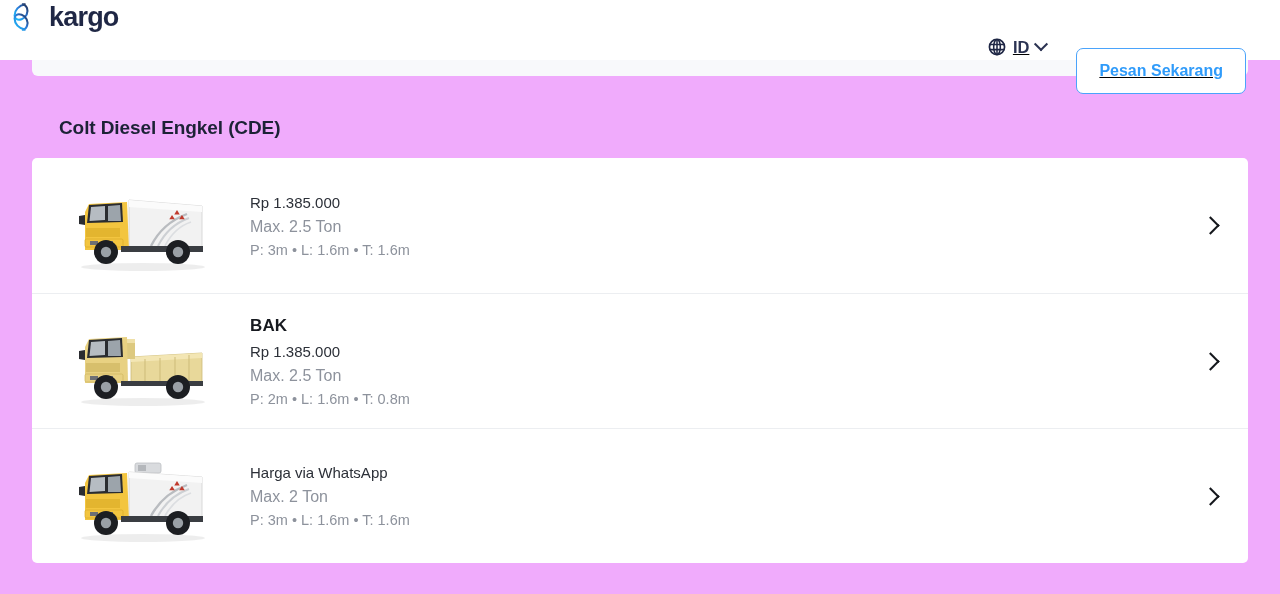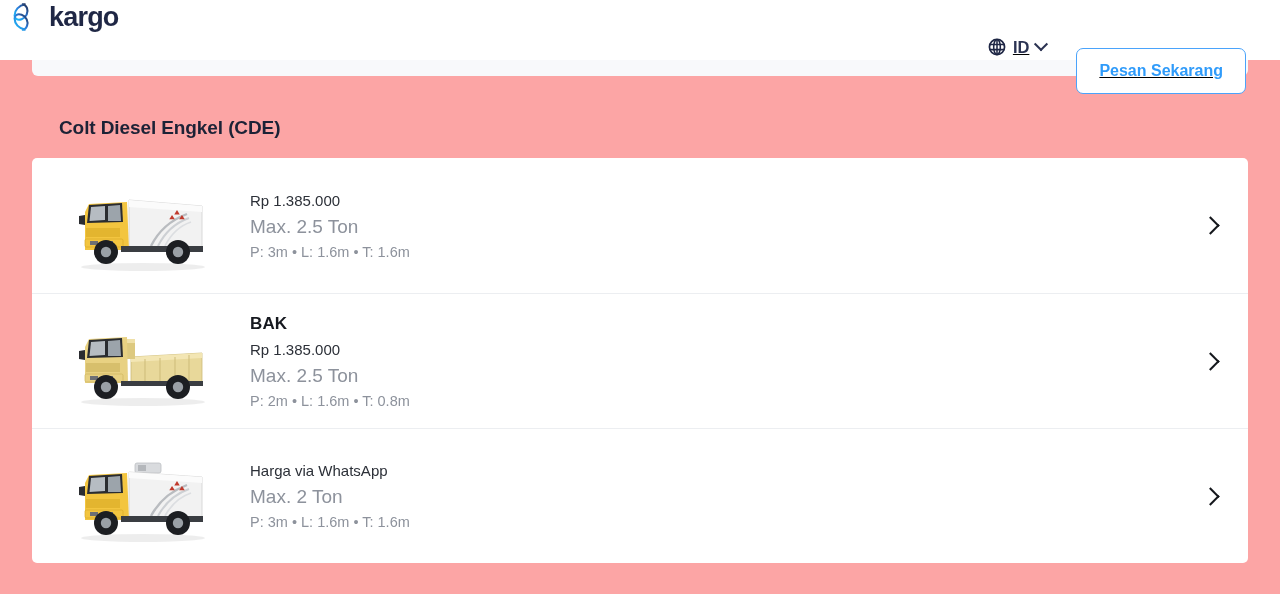--- a/index.html
+++ b/index.html
@@ -105,21 +105,21 @@
     padding: 13px 20px;
     cursor: pointer;
     white-space: nowrap;
     font-family: "Liberation Sans", sans-serif;
   }
 
   
   .page {
     position: relative;
     height: 534px;
-    background: #fca5a5;
+    background: #f0abfc;
   }
   
   .prev-panel {
     position: absolute;
     left: 32px; top: 0;
     width: 1216px; height: 16px;
     background: #f8f9fb;
     border-radius: 0 0 6px 6px;
   }
 
@@ -168,21 +168,21 @@
     color: #16191f;
     letter-spacing: 0.1px;
     margin-bottom: 7px;
   }
   .info .t-price {
     font-size: 15px;
     color: #2c3038;
     margin-bottom: 7px;
   }
   .info .t-cap {
-    font-size: 19px;
+    font-size: 16px;
     color: #8d929c;
     margin-bottom: 6px;
   }
   .info .t-dim {
     font-size: 14.5px;
     color: #8d929c;
   }
 
   .row-arrow {
     margin-left: auto;

